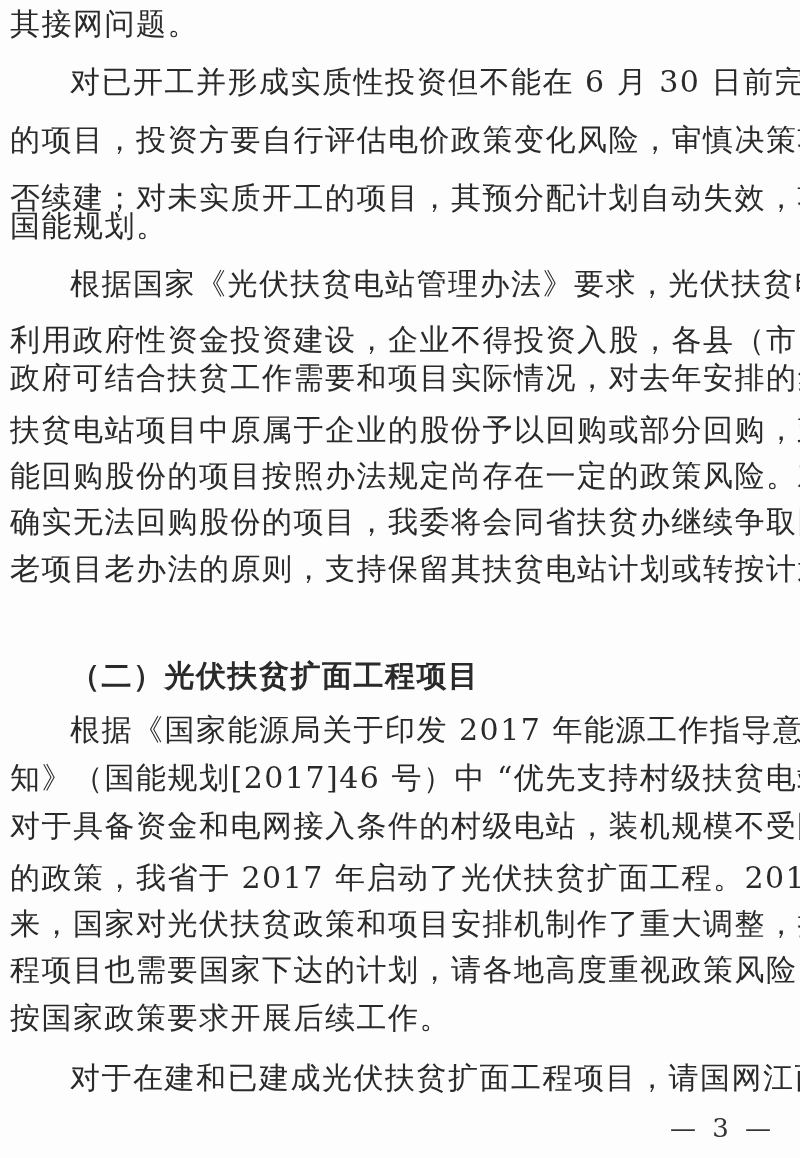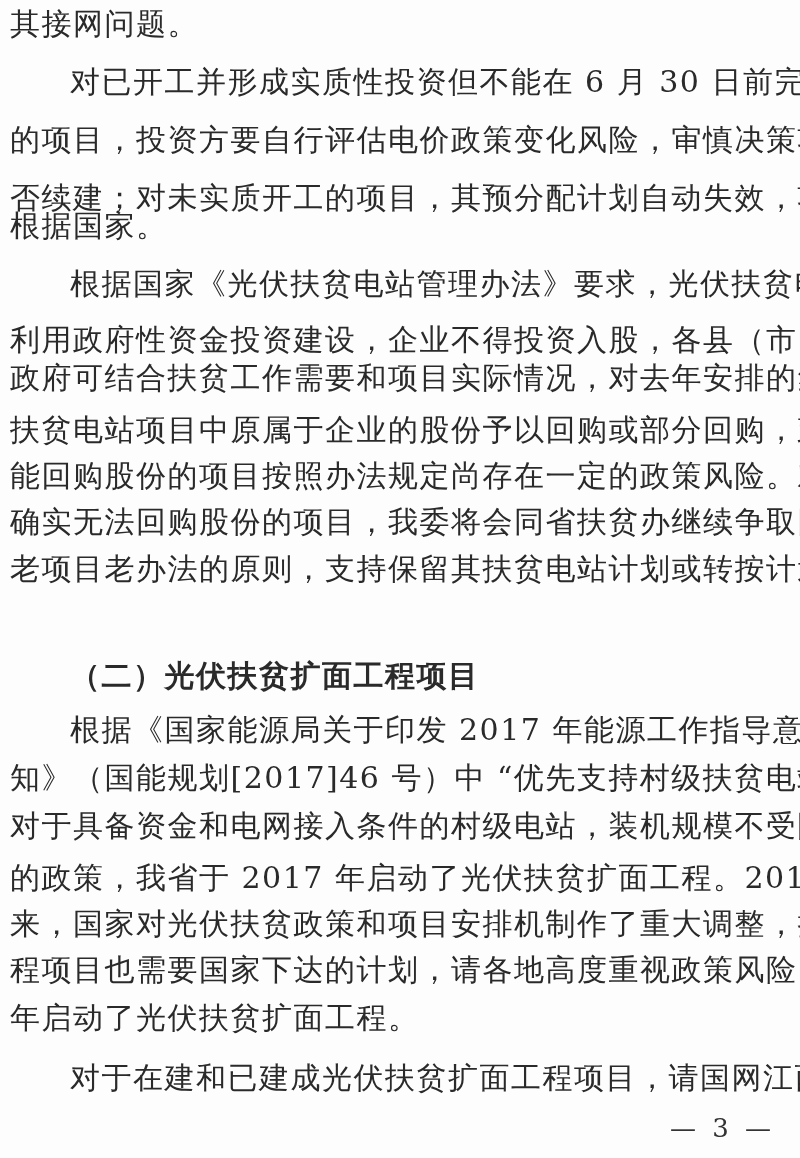--- a/index.html
+++ b/index.html
@@ -58,36 +58,36 @@
   </style>
 </head>
 <body>
 
 <div class="page">
   <div class="line last" style="top:4px">其接网问题。</div>
 
   <div class="line indent" style="top:62px">对已开工并形成实质性投资但不能在 6 月 30 日前完成并网</div>
   <div class="line" style="top:120px">的项目，投资方要自行评估电价政策变化风险，审慎决策项目是</div>
   <div class="line" style="top:178px">否续建；对未实质开工的项目，其预分配计划自动失效，项目应</div>
-  <div class="line last" style="top:206px">根据国家。</div>
+  <div class="line last" style="top:206px">国能规划。</div>
 
   <div class="line indent" style="top:264px">根据国家《光伏扶贫电站管理办法》要求，光伏扶贫电站须</div>
   <div class="line" style="top:320px">利用政府性资金投资建设，企业不得投资入股，各县（市、区）</div>
   <div class="line" style="top:358px">政府可结合扶贫工作需要和项目实际情况，对去年安排的集中式</div>
   <div class="line" style="top:410px">扶贫电站项目中原属于企业的股份予以回购或部分回购，政府不</div>
   <div class="line" style="top:456px">能回购股份的项目按照办法规定尚存在一定的政策风险。对政府</div>
   <div class="line" style="top:502px">确实无法回购股份的项目，我委将会同省扶贫办继续争取国家按</div>
   <div class="line" style="top:549px">老项目老办法的原则，支持保留其扶贫电站计划或转按计划内普</div>
 
   <div class="line indent heading" style="top:656px">（二）光伏扶贫扩面工程项目</div>
 
   <div class="line indent" style="top:710px">根据《国家能源局关于印发 2017 年能源工作指导意见的通</div>
   <div class="line" style="top:758px">知》（国能规划[2017]46 号）中 “优先支持村级扶贫电站建设，</div>
   <div class="line" style="top:806px">对于具备资金和电网接入条件的村级电站，装机规模不受限制”</div>
   <div class="line" style="top:858px">的政策，我省于 2017 年启动了光伏扶贫扩面工程。2017 年底以</div>
   <div class="line" style="top:904px">来，国家对光伏扶贫政策和项目安排机制作了重大调整，扩面工</div>
   <div class="line" style="top:950px">程项目也需要国家下达的计划，请各地高度重视政策风险，严格</div>
-  <div class="line last" style="top:998px">年启动了光伏扶贫扩面工程。</div>
+  <div class="line last" style="top:998px">按国家政策要求开展后续工作。</div>
 
   <div class="line indent" style="top:1058px">对于在建和已建成光伏扶贫扩面工程项目，请国网江西省电</div>
 
   <div class="page-number">— 3 —</div>
 </div>
 
 </body></html>

